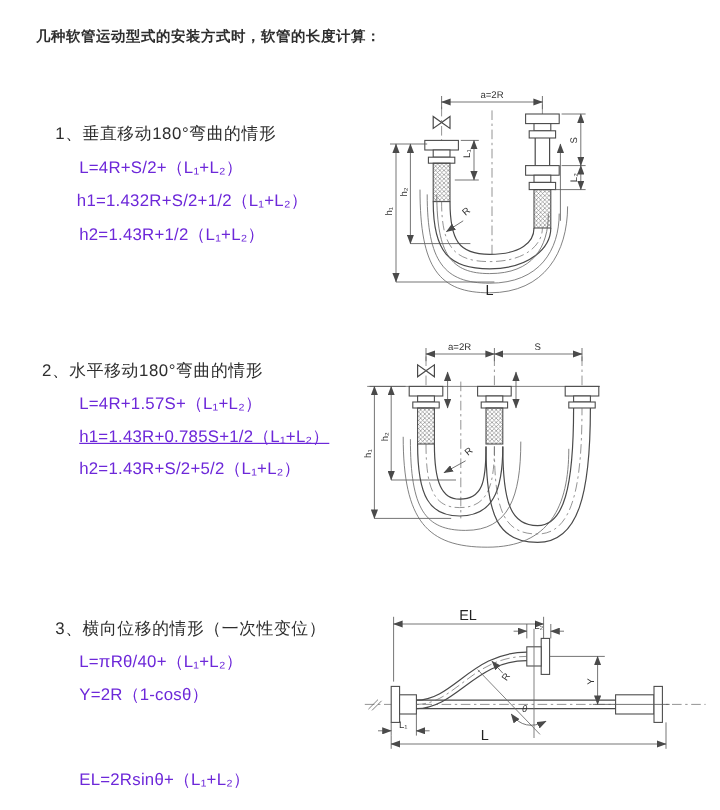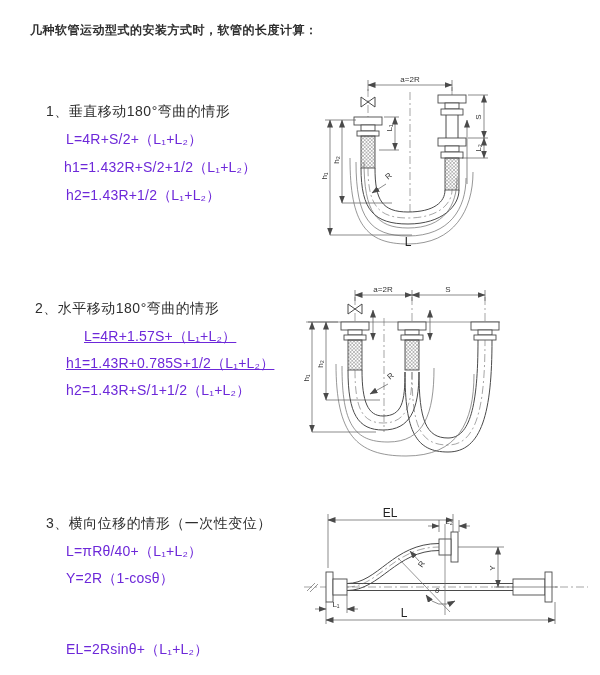--- a/index.html
+++ b/index.html
@@ -6,21 +6,21 @@
   body{
     width:600px;height:675px;background:#ffffff;position:relative;overflow:hidden;
     font-family:"Liberation Sans","DejaVu Sans",sans-serif;color:#2b2b2b;
   }
   .abs{position:absolute;white-space:nowrap;}
   .title{left:30px;top:22px;font-size:12px;font-weight:700;letter-spacing:0.5px;color:#2e2e2e;}
   .sec-heading{font-size:14px;font-weight:400;letter-spacing:0.5px;color:#2e2e2e;}
   .formula{font-size:14px;font-weight:400;color:#6d28d9;letter-spacing:0.2px;}
   #s1h{left:46px;top:103px;} #s2h{left:35px;top:300px;} #s3h{left:46px;top:515px;}
   #f10{left:66px;top:131px;} #f11{left:64px;top:159px;} #f12{left:66px;top:187px;}
-  #f20{left:84px;top:328px;text-decoration:underline;} #f21{left:66px;top:355px;text-decoration:underline;} #f22{left:66px;top:382px;}
+  #f20{left:66px;top:328px;} #f21{left:66px;top:355px;text-decoration:underline;} #f22{left:66px;top:382px;}
   #f30{left:66px;top:543px;} #f31{left:66px;top:570px;} #f32{left:66px;top:597px;margin-top:44px;}
   #d1{left:300px;top:72px;} #d2{left:298px;top:282px;} #d3{left:298px;top:498px;}
   svg{display:block;}
   svg text{font-family:"Liberation Sans","DejaVu Sans",sans-serif;fill:#333;}
   .obj{stroke:#4a4a4a;stroke-width:1;fill:none;}
   .thin{stroke:#6a6a6a;stroke-width:0.7;fill:none;}
   .dim{stroke:#5a5a5a;stroke-width:0.7;fill:none;}
   .cl{stroke:#6a6a6a;stroke-width:0.6;fill:none;stroke-dasharray:8 3 2 3;}
   .fit{stroke:#4a4a4a;stroke-width:0.9;fill:#ffffff;}
   .lbl{font-size:8px;}
@@ -32,21 +32,21 @@
 <div class="abs title">几种软管运动型式的安装方式时，软管的长度计算：</div>
 
 <div class="abs sec-heading" id="s1h">1、垂直移动180°弯曲的情形</div>
 <div class="abs formula" id="f10">L=4R+S/2+（L₁+L₂）</div>
 <div class="abs formula" id="f11">h1=1.432R+S/2+1/2（L₁+L₂）</div>
 <div class="abs formula" id="f12">h2=1.43R+1/2（L₁+L₂）</div>
 
 <div class="abs sec-heading" id="s2h">2、水平移动180°弯曲的情形</div>
 <div class="abs formula" id="f20">L=4R+1.57S+（L₁+L₂）</div>
 <div class="abs formula" id="f21">h1=1.43R+0.785S+1/2（L₁+L₂）</div>
-<div class="abs formula" id="f22">h2=1.43R+S/1+1/2（L₁+L₂）</div>
+<div class="abs formula" id="f22">h2=1.43R+S/2+5/2（L₁+L₂）</div>
 
 <div class="abs sec-heading" id="s3h">3、横向位移的情形（一次性变位）</div>
 <div class="abs formula" id="f30">L=πRθ/40+（L₁+L₂）</div>
 <div class="abs formula" id="f31">Y=2R（1-cosθ）</div>
 <div class="abs formula" id="f32">EL=2Rsinθ+（L₁+L₂）</div>
 
 <svg id="d1" class="abs" width="292" height="180" viewBox="0 0 292 180">
   <defs>
     <marker id="ar1" markerWidth="8" markerHeight="6" refX="7.5" refY="3" orient="auto-start-reverse" markerUnits="userSpaceOnUse">
       <path d="M0,0 L8,3 L0,6 z" fill="#4a4a4a"></path>

